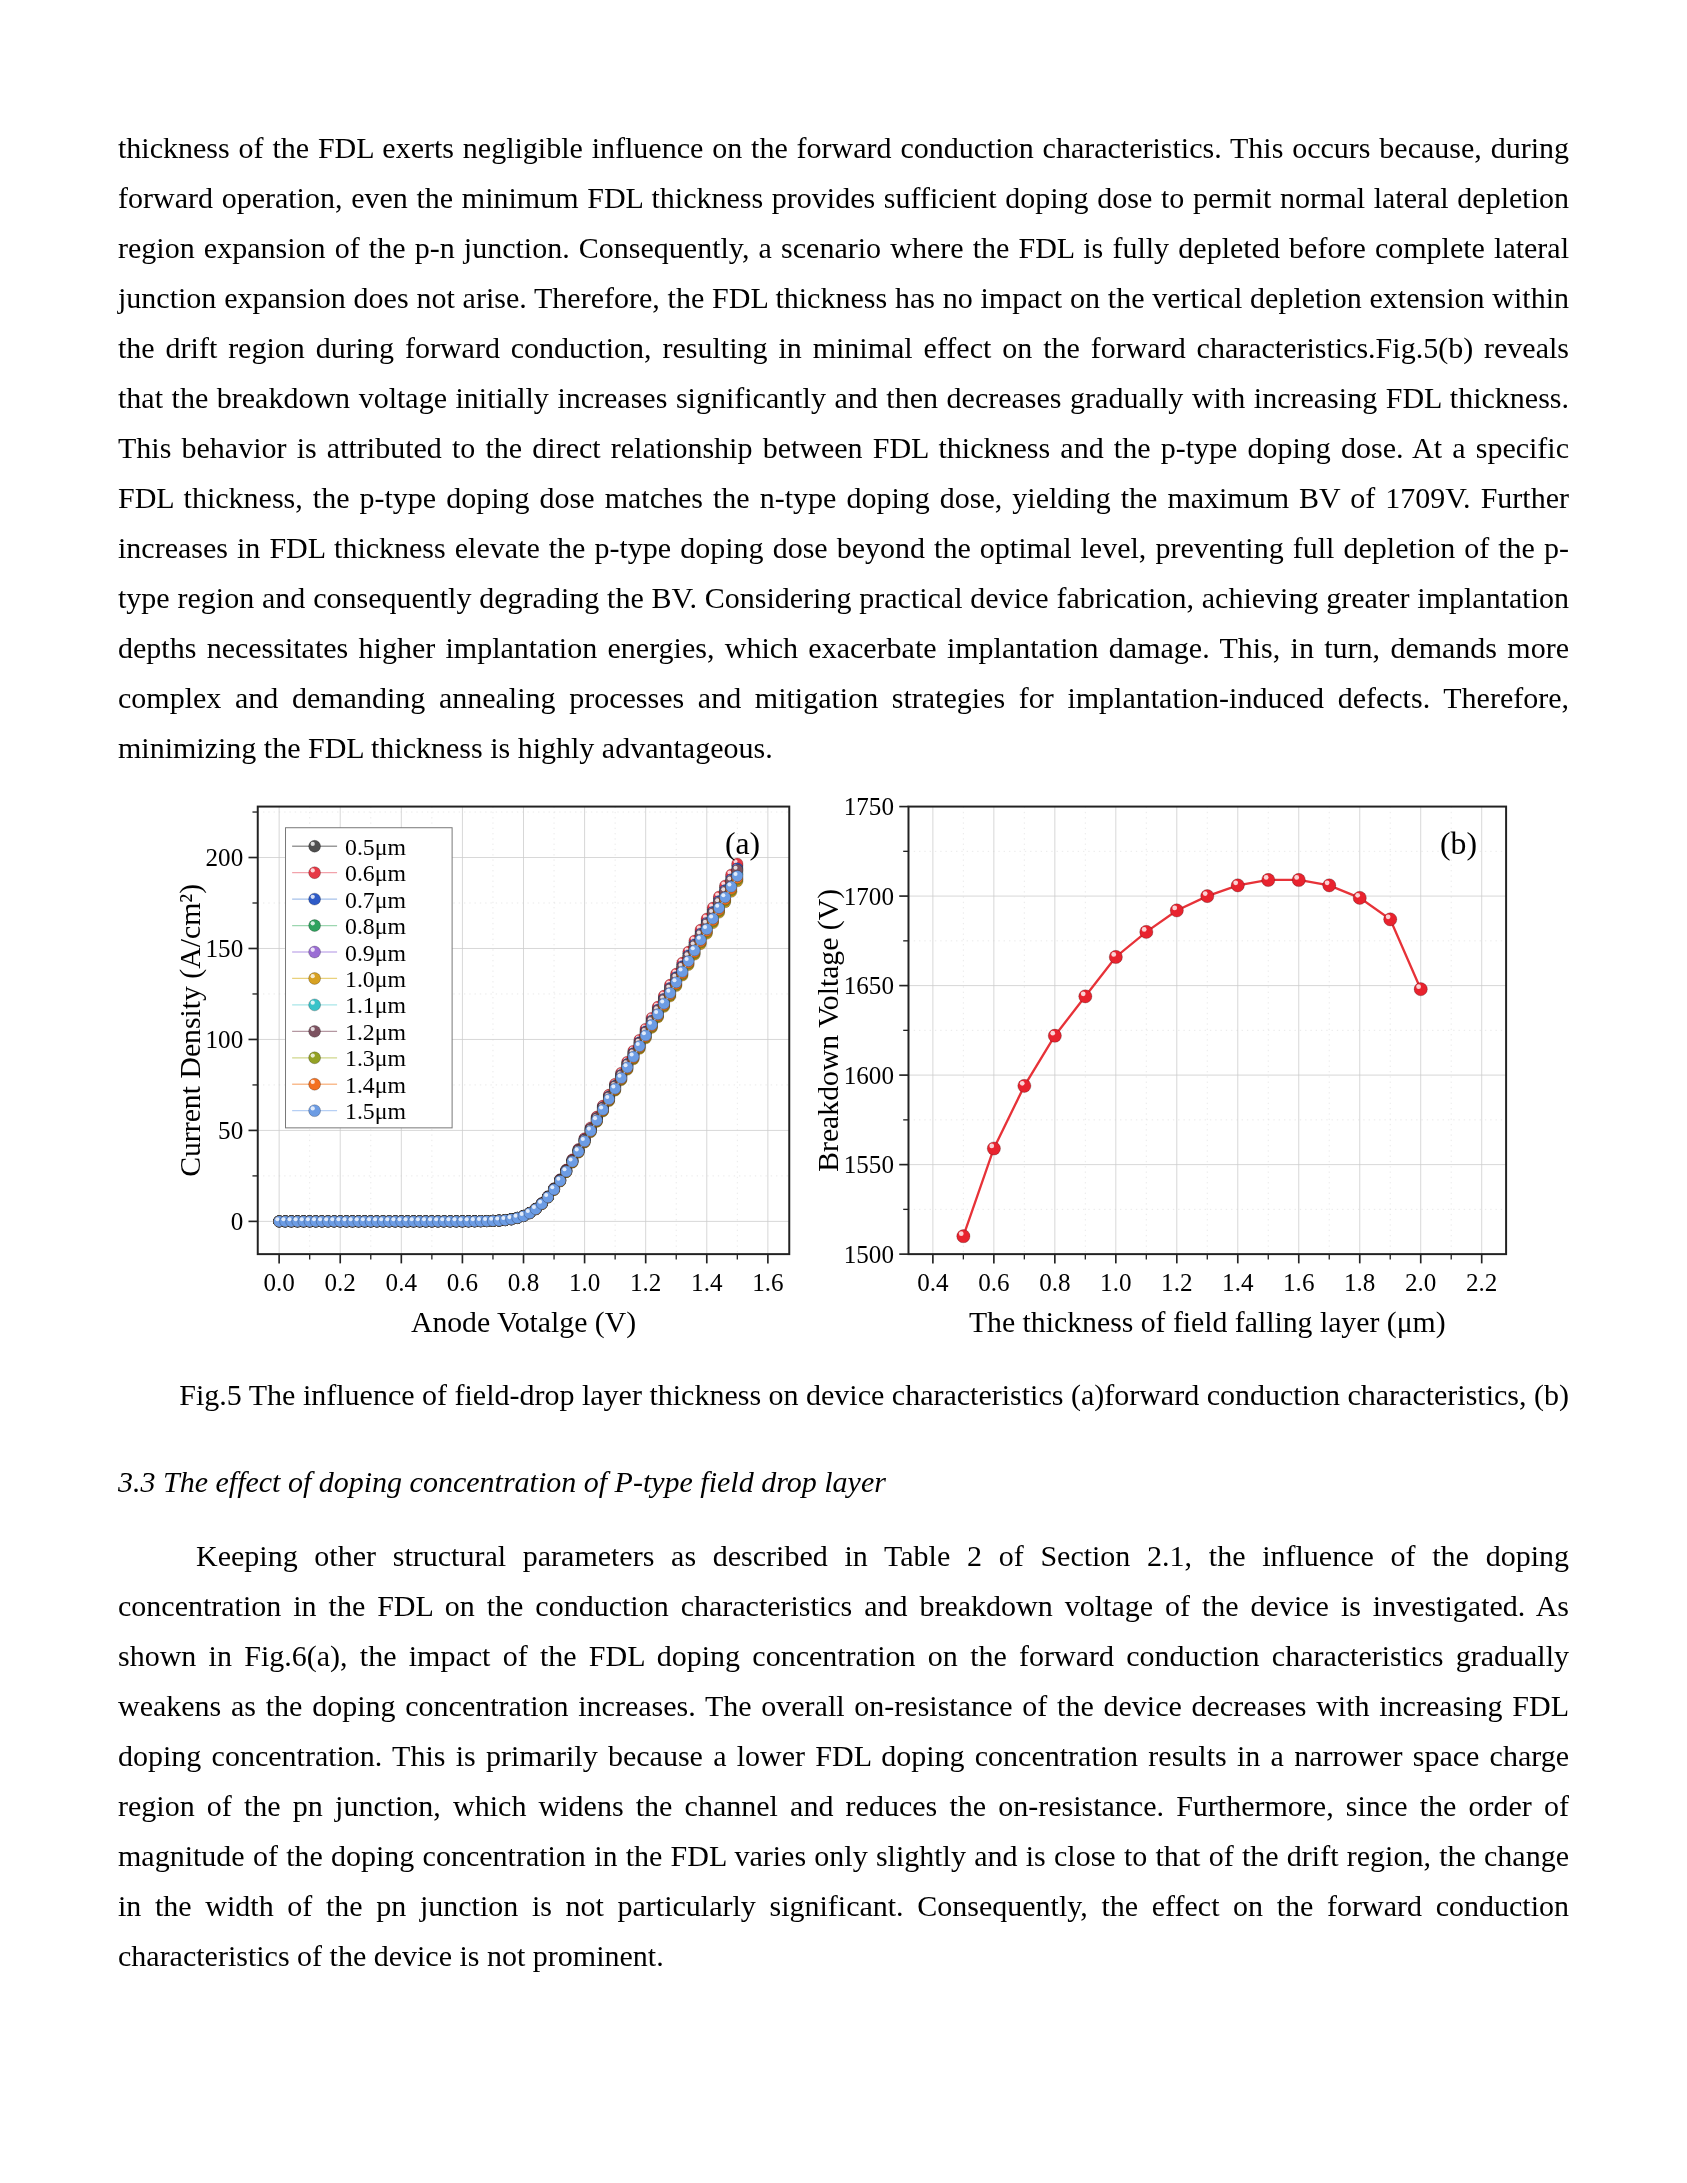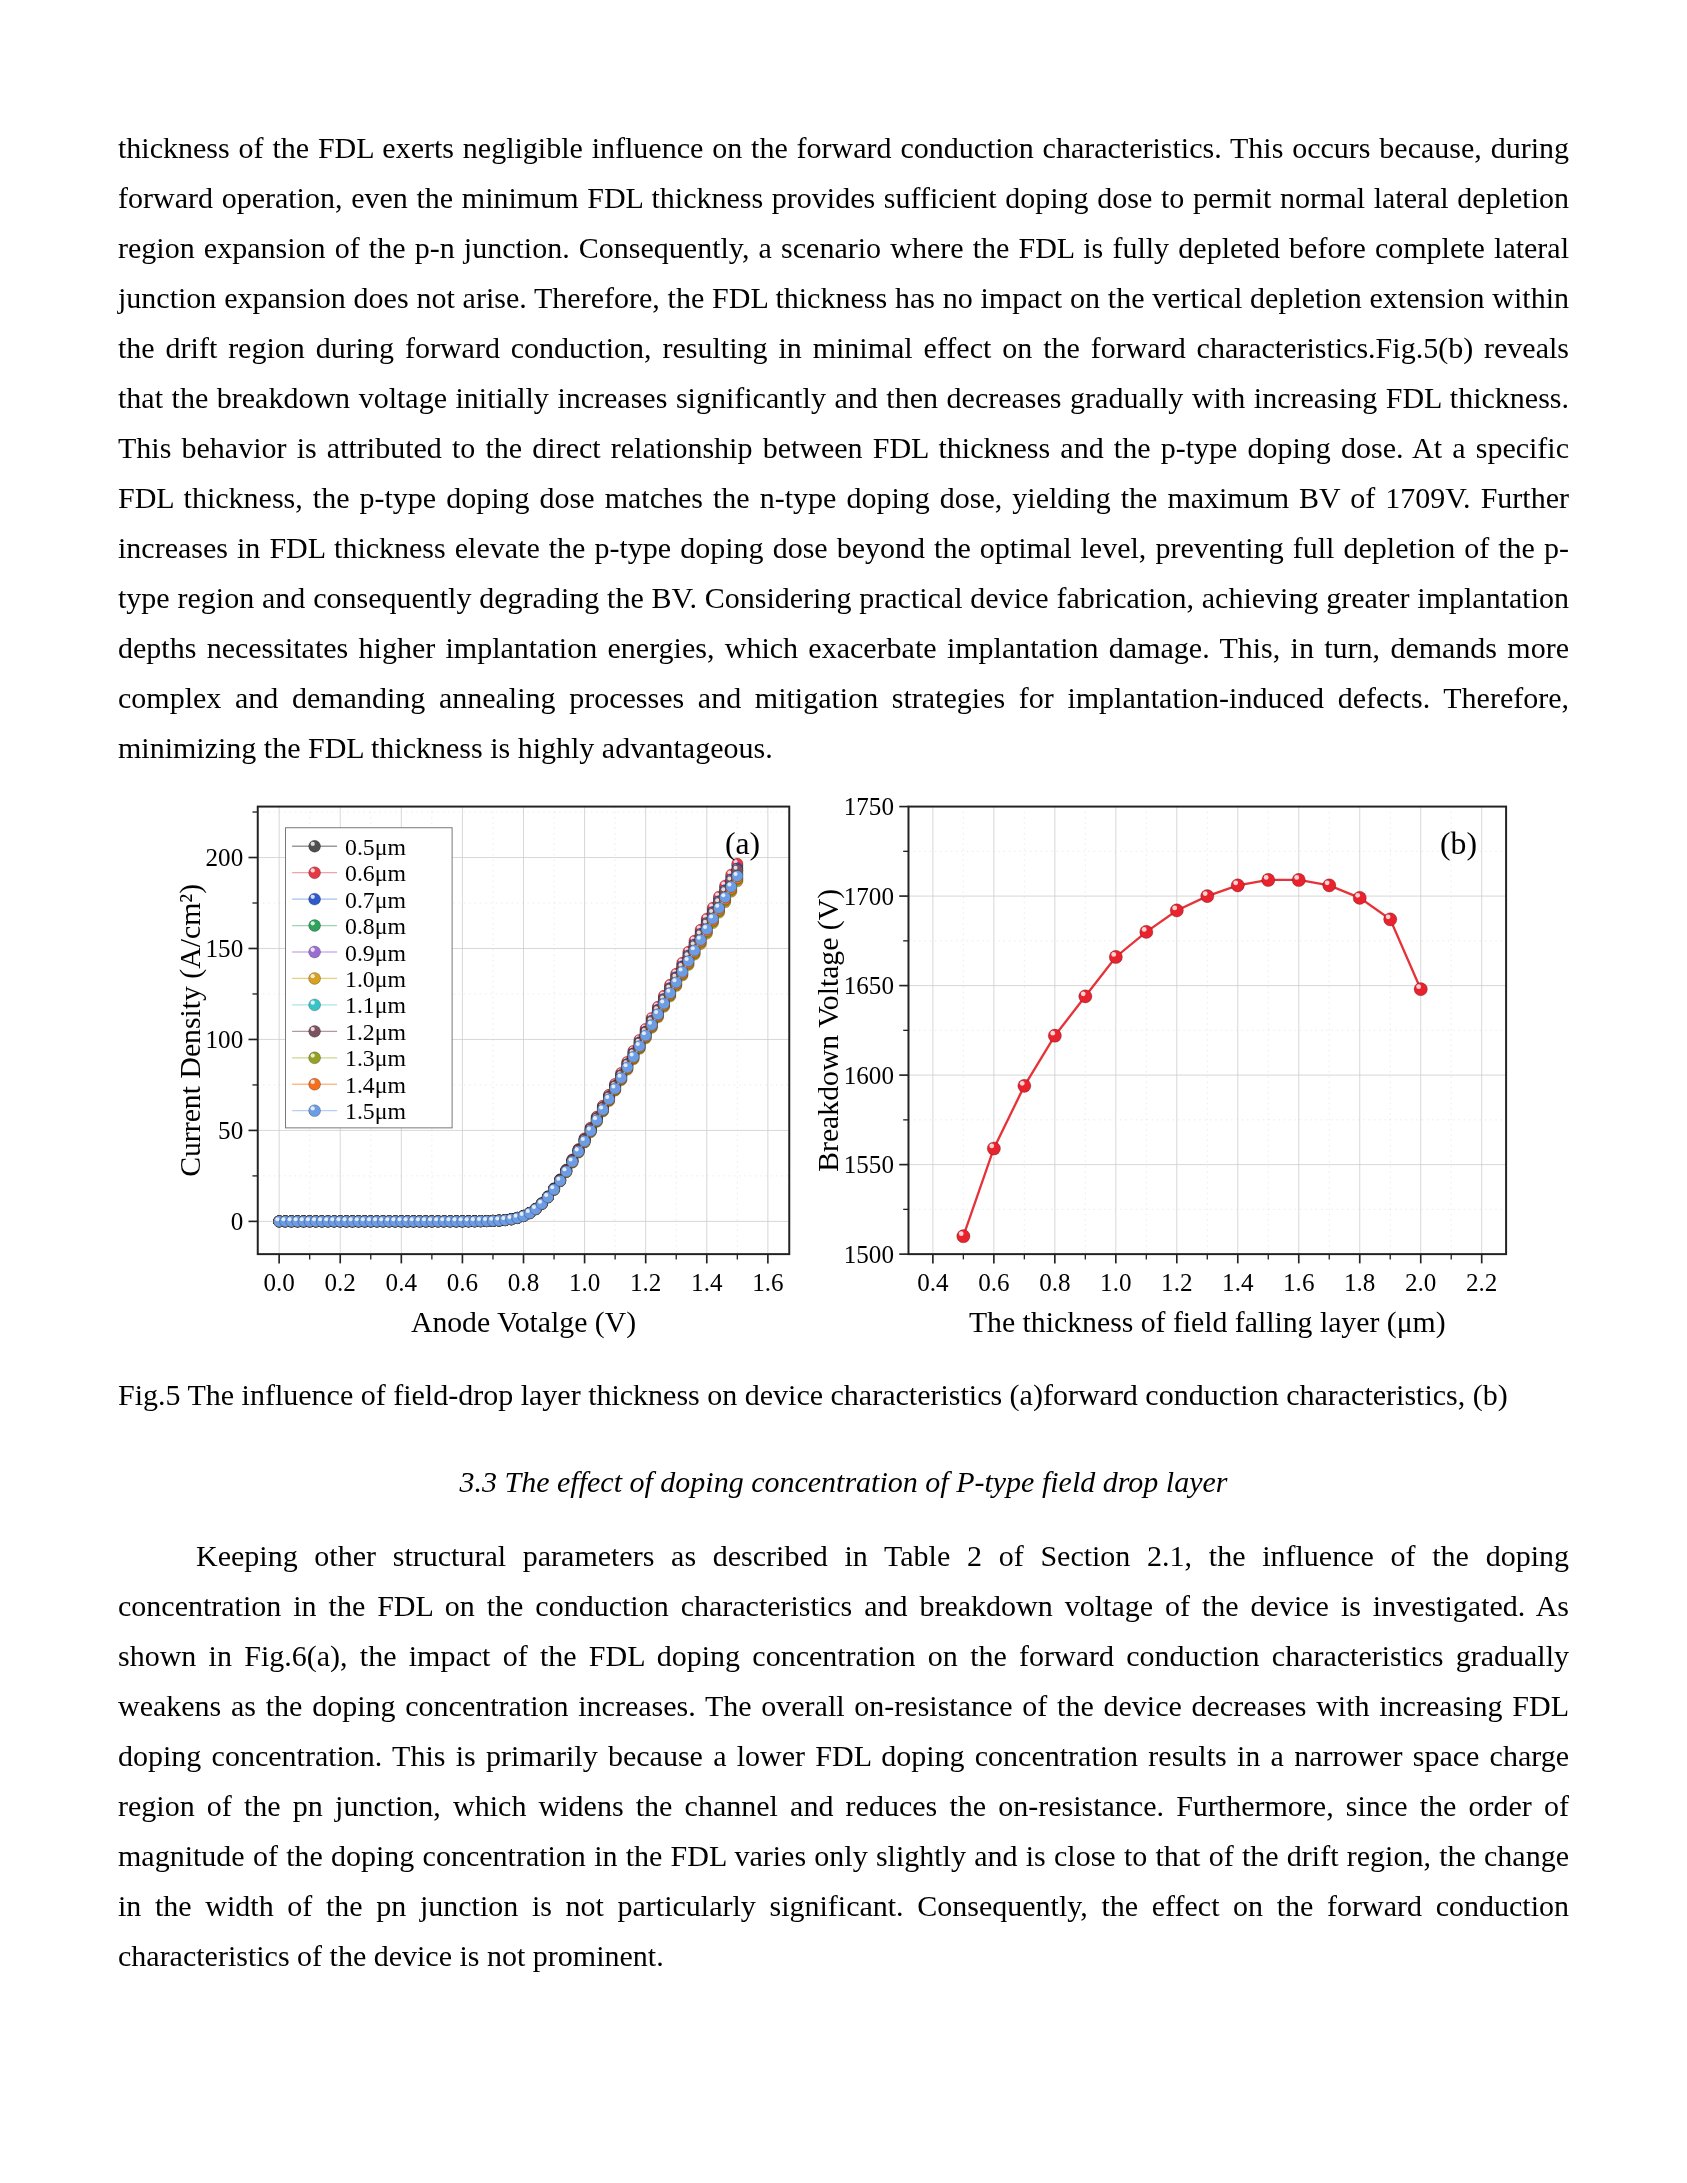--- a/index.html
+++ b/index.html
@@ -2,22 +2,22 @@
 <html style="font-size:10.6px"><head>
 <meta charset="utf-8">
 <style>
   html,body{margin:0;padding:0;background:#ffffff;}
   body{width:1687px;height:2183px;overflow:hidden;font-family:"Liberation Serif", serif;color:#000;}
   .page{padding:123px 118px 0 118px;}
   .body-text{font-size:30px;line-height:50px;text-align:justify;margin:0;font-family:Liberation Serif, serif;}
   .indent{text-indent:78px;}
   .figure{display:flex;justify-content:center;align-items:flex-start;gap:9.3px;margin:22.5px 0 0 0;}
   .figure svg{display:block;background:#fff;}
-  .caption{margin-top:22.5px;text-align:left;font-size:30px;line-height:50px;}
-  .section-heading{margin:37px 0 0 0;font-size:30px;font-style:italic;font-weight:normal;line-height:50px;text-align:center;}
+  .caption{margin-top:22.5px;text-align:right;font-size:30px;line-height:50px;}
+  .section-heading{margin:37px 0 0 0;font-size:30px;font-style:italic;font-weight:normal;line-height:50px;}
   .para2{margin-top:24px;}
 </style>
 </head>
 <body>
 
 <div class="page">
 
   <p class="body-text">thickness of the FDL exerts negligible influence on the forward conduction characteristics. This occurs because, during forward operation, even the minimum FDL thickness provides sufficient doping dose to permit normal lateral depletion region expansion of the p-n junction. Consequently, a scenario where the FDL is fully depleted before complete lateral junction expansion does not arise. Therefore, the FDL thickness has no impact on the vertical depletion extension within the drift region during forward conduction, resulting in minimal effect on the forward characteristics.Fig.5(b) reveals that the breakdown voltage initially increases significantly and then decreases gradually with increasing FDL thickness. This behavior is attributed to the direct relationship between FDL thickness and the p-type doping dose. At a specific FDL thickness, the p-type doping dose matches the n-type doping dose, yielding the maximum BV of 1709V. Further increases in FDL thickness elevate the p-type doping dose beyond the optimal level, preventing full depletion of the p-type region and consequently degrading the BV. Considering practical device fabrication, achieving greater implantation depths necessitates higher implantation energies, which exacerbate implantation damage. This, in turn, demands more complex and demanding annealing processes and mitigation strategies for implantation-induced defects. Therefore, minimizing the FDL thickness is highly advantageous.</p>
 
   <figure class="figure" style="margin-left:0;margin-right:0;">

